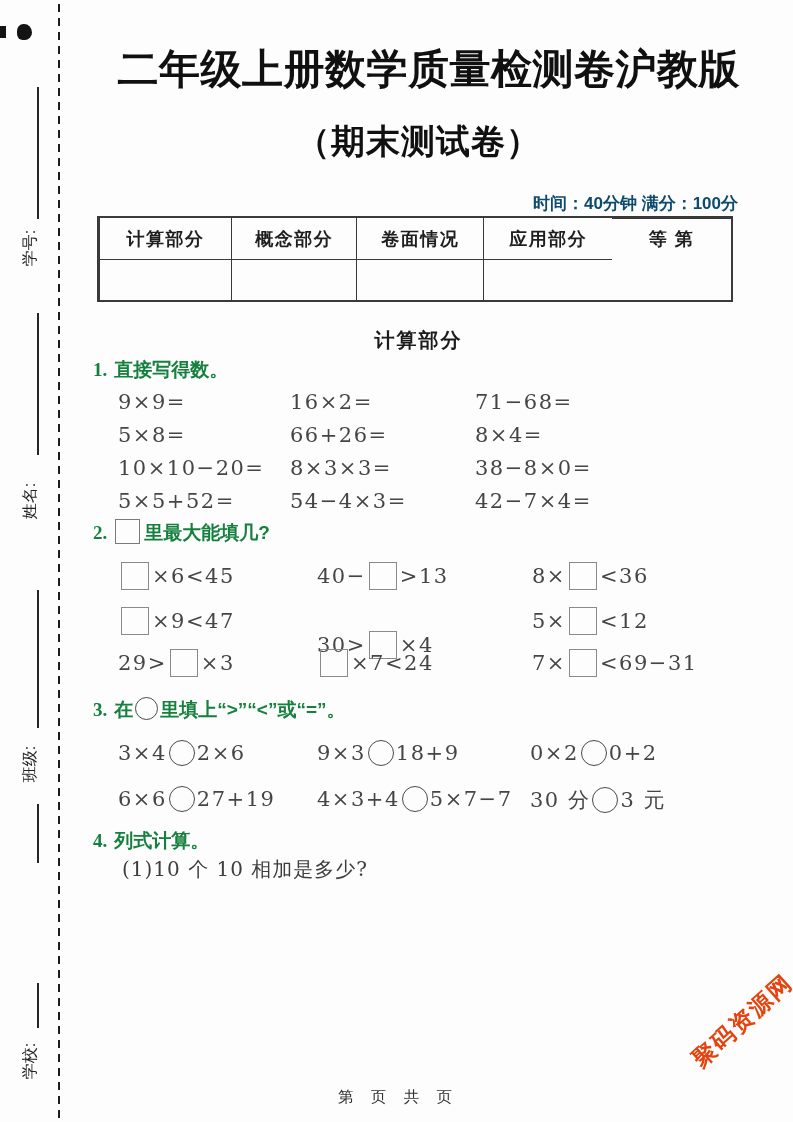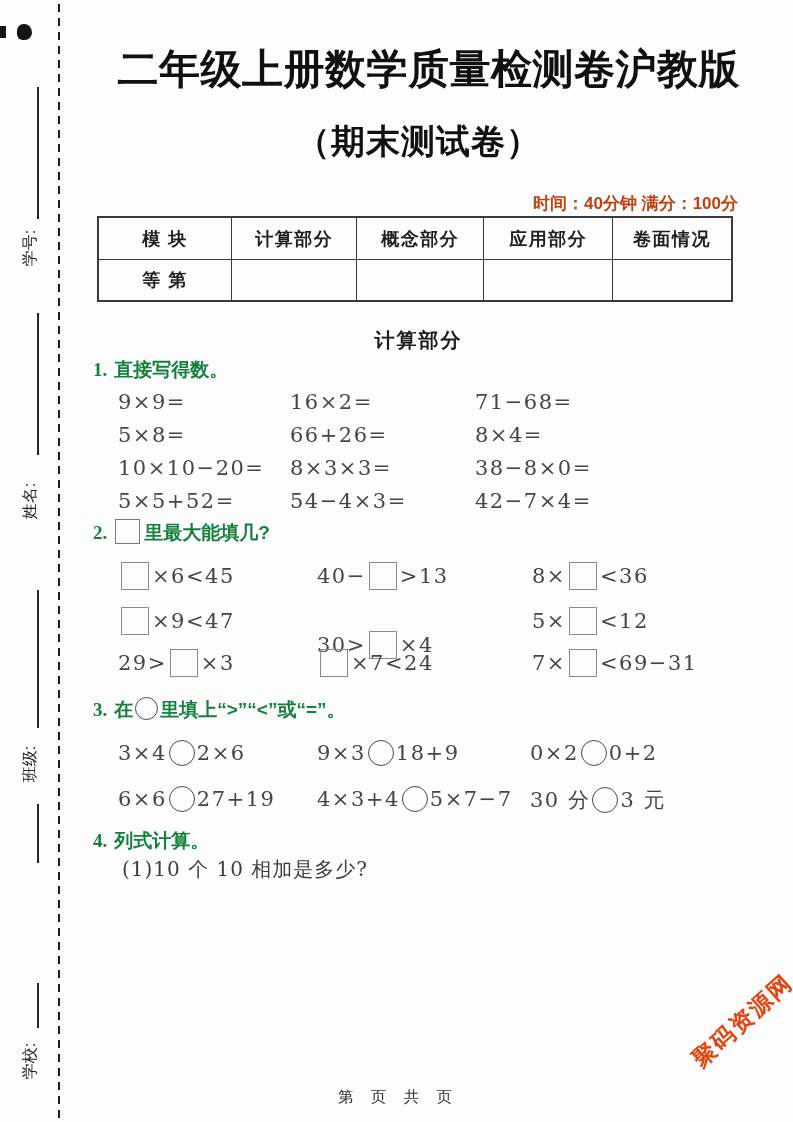--- a/index.html
+++ b/index.html
@@ -14,21 +14,21 @@
         transform:rotate(-90deg);font-size:16px;color:#222;white-space:nowrap;}
   .artifact{position:absolute;background:#141414;}
   .blob{border-radius:45% 55% 50% 40%;}
 
   
   .main{position:absolute;left:97px;top:0;width:643px;height:1122px;}
   .title{position:absolute;top:42px;left:0;width:100%;text-align:right;white-space:nowrap;
         font-size:41px;font-weight:bold;color:#101010;letter-spacing:0.5px;}
   .subtitle{position:absolute;top:119px;left:0;width:100%;text-align:center;
         font-size:34px;font-weight:bold;color:#101010;letter-spacing:1px;}
-  .meta{position:absolute;top:192px;right:2px;font-size:17px;font-weight:bold;color:#c2410c;}
+  .meta{position:absolute;top:192px;right:2px;font-size:17px;font-weight:bold;color:#0c4a6e;}
 
   .score-table{position:absolute;top:216px;left:0;width:636px;height:86px;
         border:2px solid #3a3a3a;box-sizing:border-box;display:grid;
         grid-template-columns:20.9% 19.8% 20.1% 20.4% 18.8%;grid-template-rows:1fr 1fr;}
   .score-cell{border-left:1.3px solid #3a3a3a;border-top:1.3px solid #3a3a3a;
         display:flex;align-items:center;justify-content:center;
         font-size:18px;font-weight:bold;letter-spacing:1.5px;color:#1f1f1f;}
   .score-cell.c0{border-left:none;}
   .score-cell.r0{border-top:none;}
 
@@ -75,25 +75,24 @@
   <div class="side-line" style="top:983px;height:45px;"></div>
   <div class="side-label" style="top:1051px;">学校:</div>
 
   <div class="main">
 
     <div class="title">二年级上册数学质量检测卷沪教版</div>
     <div class="subtitle">（期末测试卷）</div>
     <div class="meta">时间：40分钟 满分：100分</div>
 
     <div class="score-table" id="score-table">
-        <div class="score-cell r0 c0">模 块</div>
         <div class="score-cell r0 cx">计算部分</div>
         <div class="score-cell r0 cx">概念部分</div>
+        <div class="score-cell r0 cx">卷面情况</div>
         <div class="score-cell r0 cx">应用部分</div>
-        <div class="score-cell r0 cx">卷面情况</div>
         <div class="score-cell r1 c0">等 第</div>
         <div class="score-cell r1 cx"></div>
         <div class="score-cell r1 cx"></div>
         <div class="score-cell r1 cx"></div>
         <div class="score-cell r1 cx"></div>
       </div>
 
     <div class="section-heading">计算部分</div>
 
     <div class="q-label" style="top:357px;">

